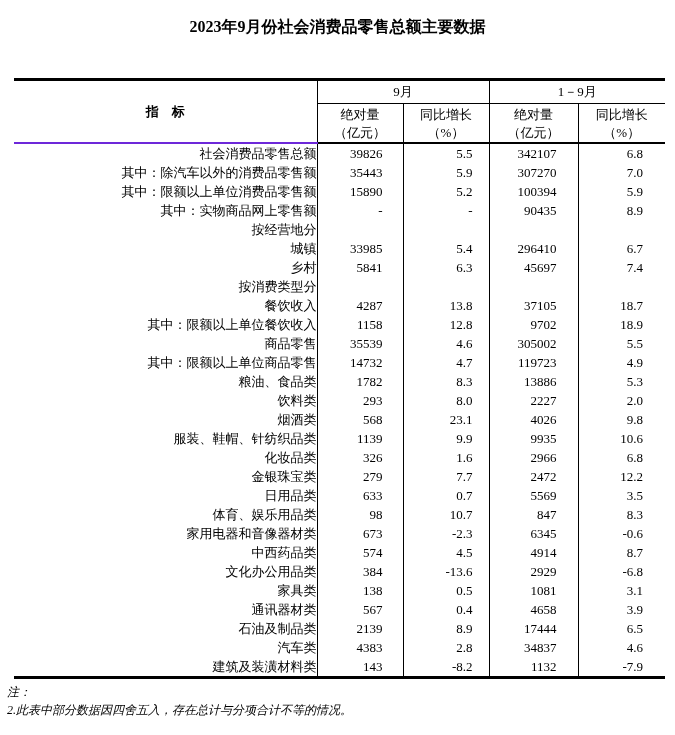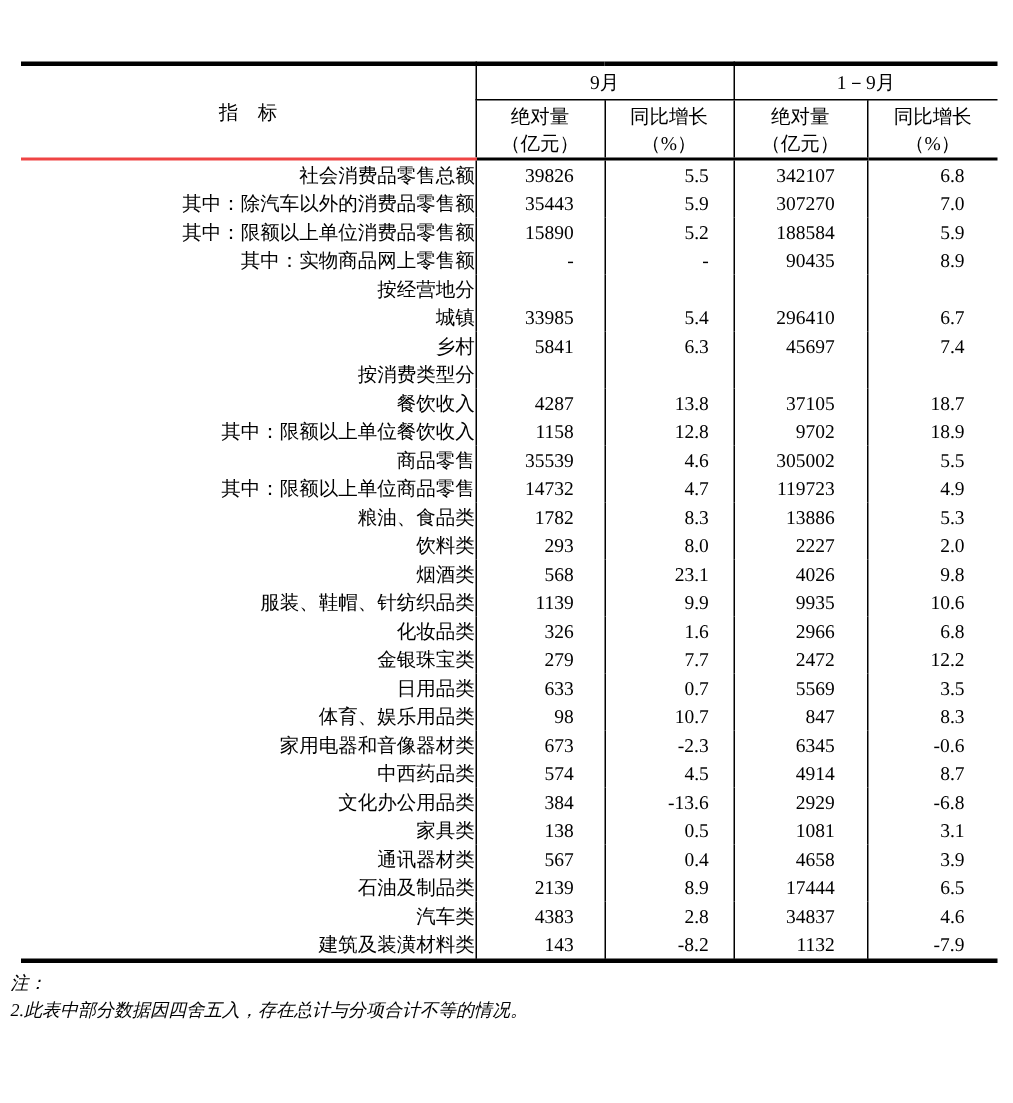--- a/index.html
+++ b/index.html
@@ -29,21 +29,21 @@
     border-top: 3px solid #000;
     border-bottom: 3px solid #000;
   }
   col.c1 { width: 303px; }
   col.c2 { width: 86px; }
   col.c3 { width: 86px; }
   col.c4 { width: 89px; }
   col.c5 { width: 87px; }
 
   th { font-weight: normal; font-size: 13px; text-align: center; padding: 0; }
-  .th-ind { vertical-align: middle; border-bottom: 2px solid #ef4444; }
+  .th-ind { vertical-align: middle; border-bottom: 2px solid #6d28d9; font-weight: bold; }
   .th-group { height: 22px; line-height: 22px; border-bottom: 1px solid #000; }
   .th-sub { height: 39px; line-height: 18px; padding-top: 2px; border-bottom: 2px solid #000; vertical-align: top; margin-top: 48px; }
   .bl { border-left: 1px solid #000; }
 
   tbody td {
     height: 19px;
     line-height: 19px;
     font-size: 13px;
     padding: 0;
     white-space: nowrap;
@@ -65,20 +65,21 @@
     font-size: 12px;
     line-height: 18px;
     font-style: italic;
   }
 </style>
 </head>
 <body>
 
 <div class="page">
 
+  <div class="title">2023年9月份社会消费品零售总额主要数据</div>
 
   <table class="main">
     <colgroup>
       <col class="c1">
         <col class="c2">
         <col class="c3">
         <col class="c4">
         <col class="c5">
     </colgroup>
     <thead>
@@ -118,21 +119,21 @@
           <td class="lab ind1">其中：除汽车以外的消费品零售额</td>
           <td class="val v1 bl">35443</td>
           <td class="val v2 bl">5.9</td>
           <td class="val v3 bl">307270</td>
           <td class="val v4 bl">7.0</td>
         </tr>
         <tr>
           <td class="lab ind1">其中：限额以上单位消费品零售额</td>
           <td class="val v1 bl">15890</td>
           <td class="val v2 bl">5.2</td>
-          <td class="val v3 bl">188584</td>
+          <td class="val v3 bl">100394</td>
           <td class="val v4 bl">5.9</td>
         </tr>
         <tr>
           <td class="lab ind1">其中：实物商品网上零售额</td>
           <td class="val v1 bl">-</td>
           <td class="val v2 bl">-</td>
           <td class="val v3 bl">90435</td>
           <td class="val v4 bl">8.9</td>
         </tr>
         <tr>

